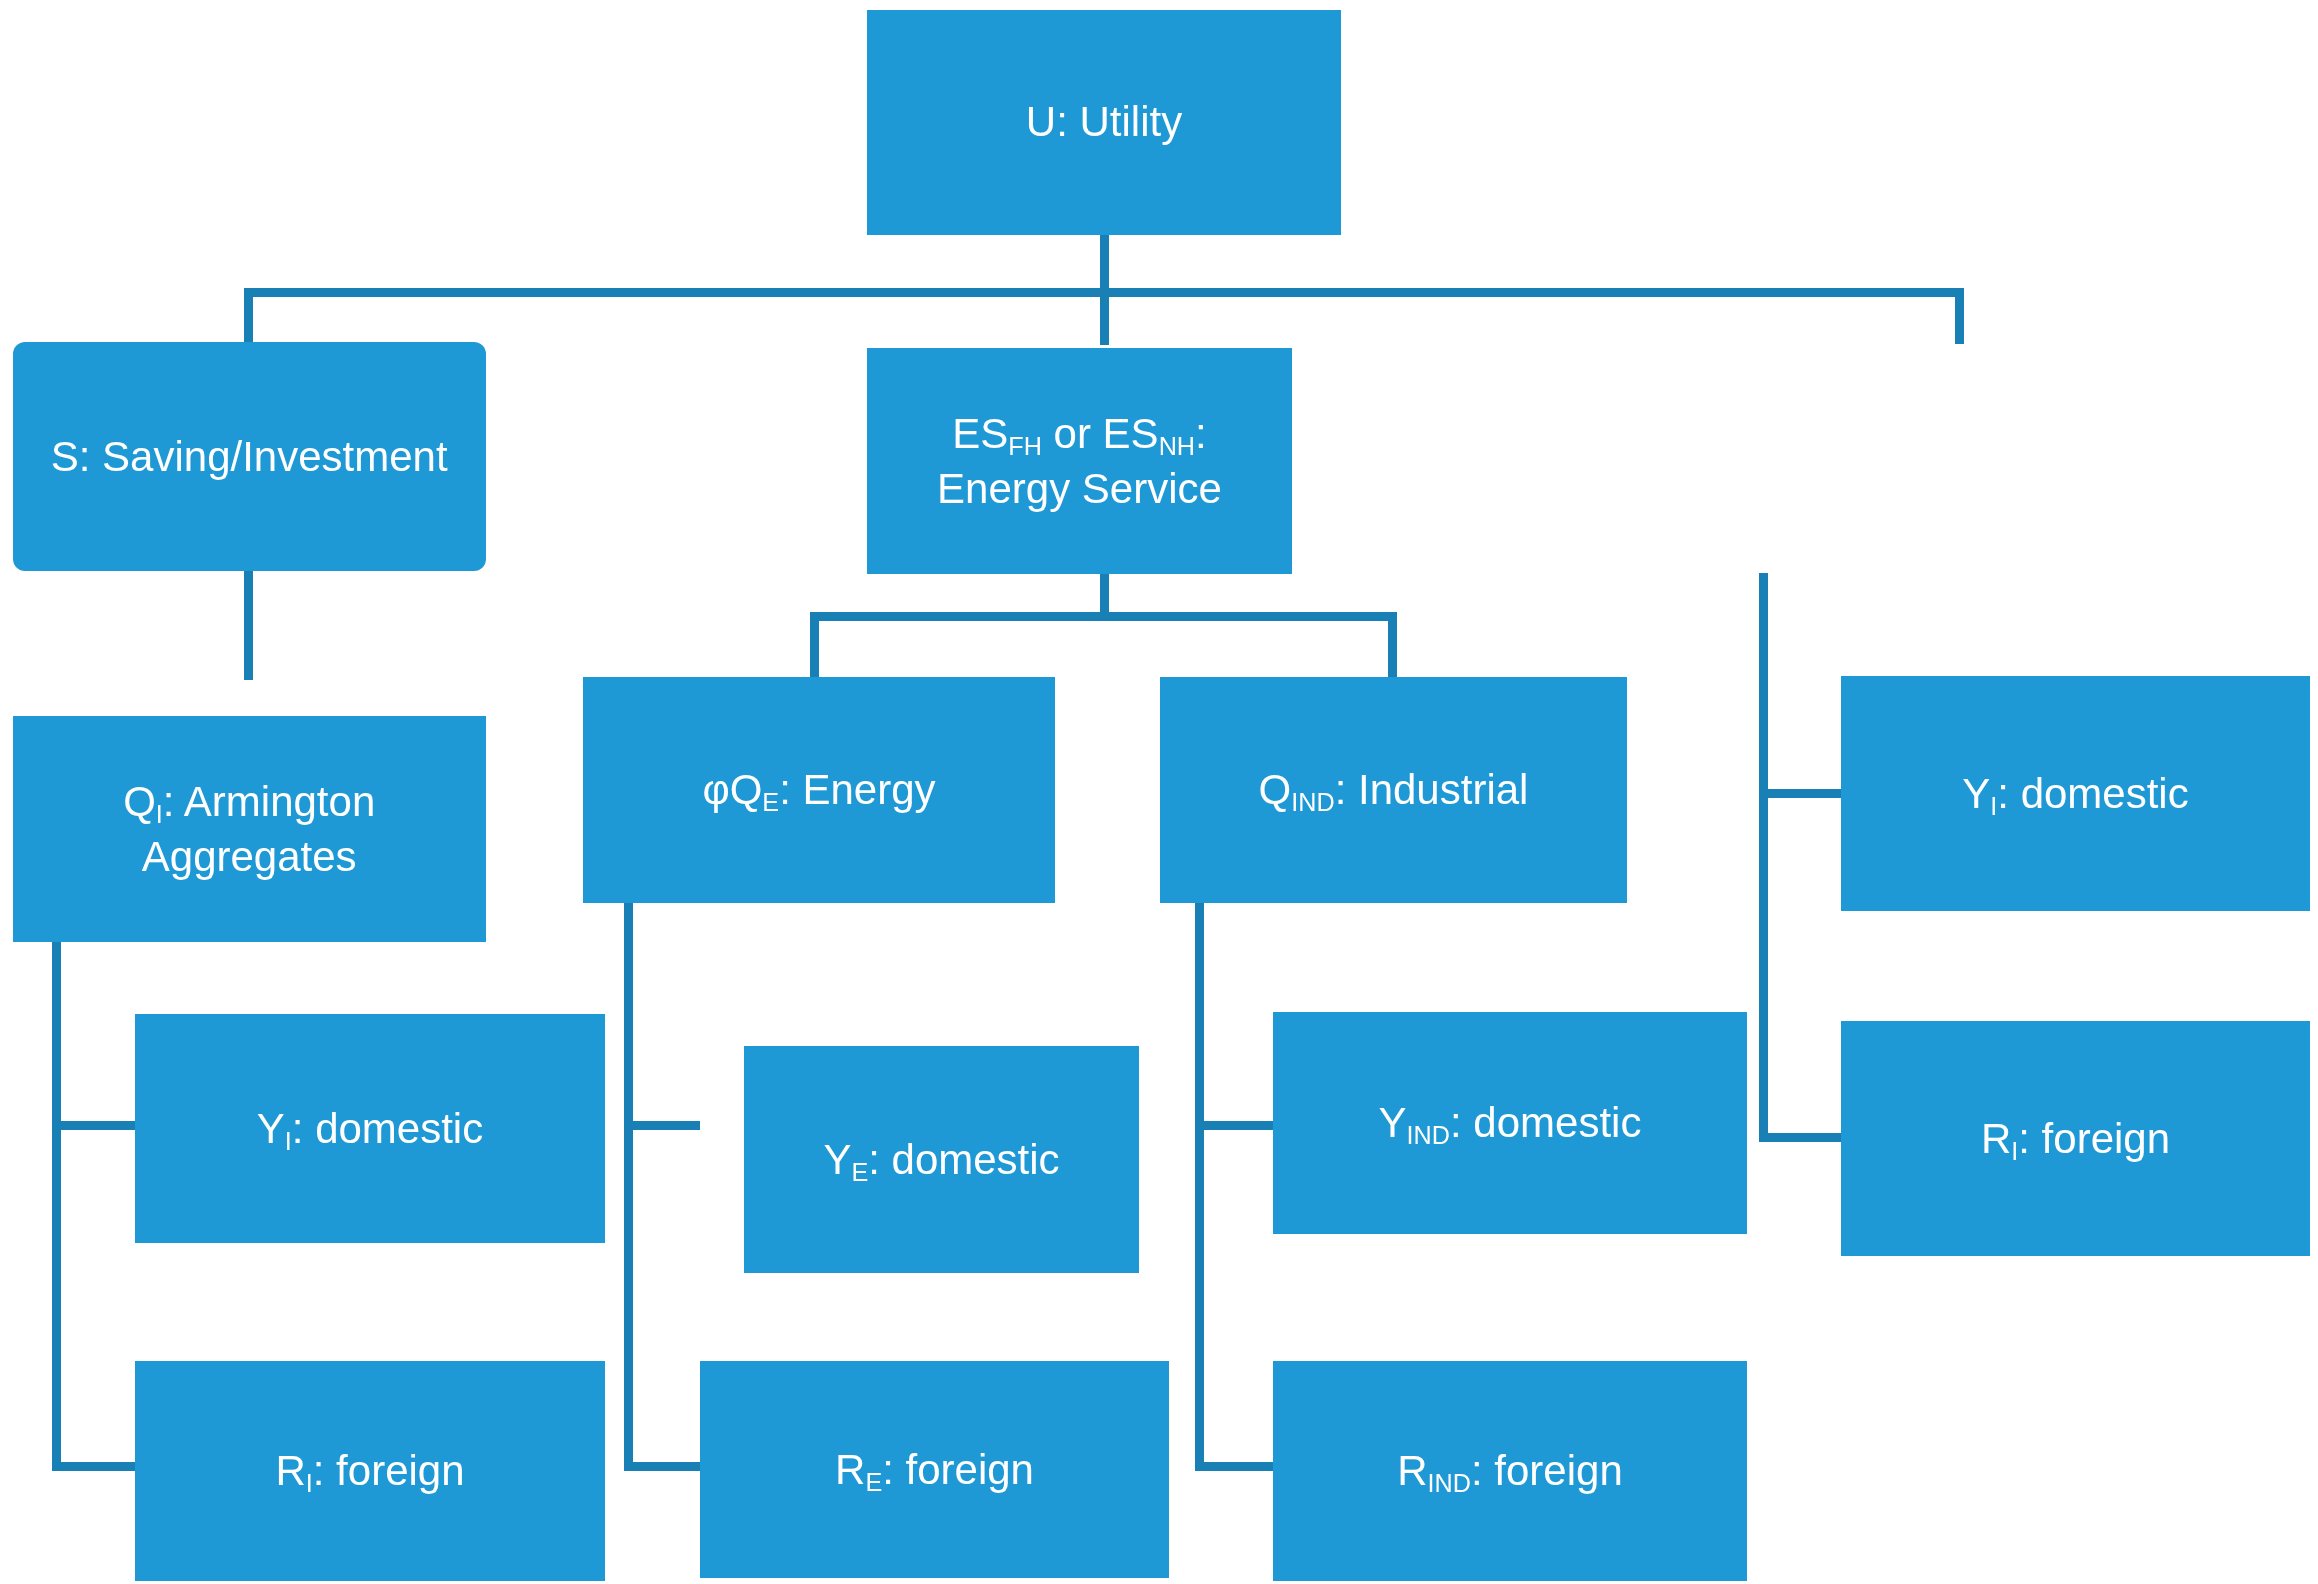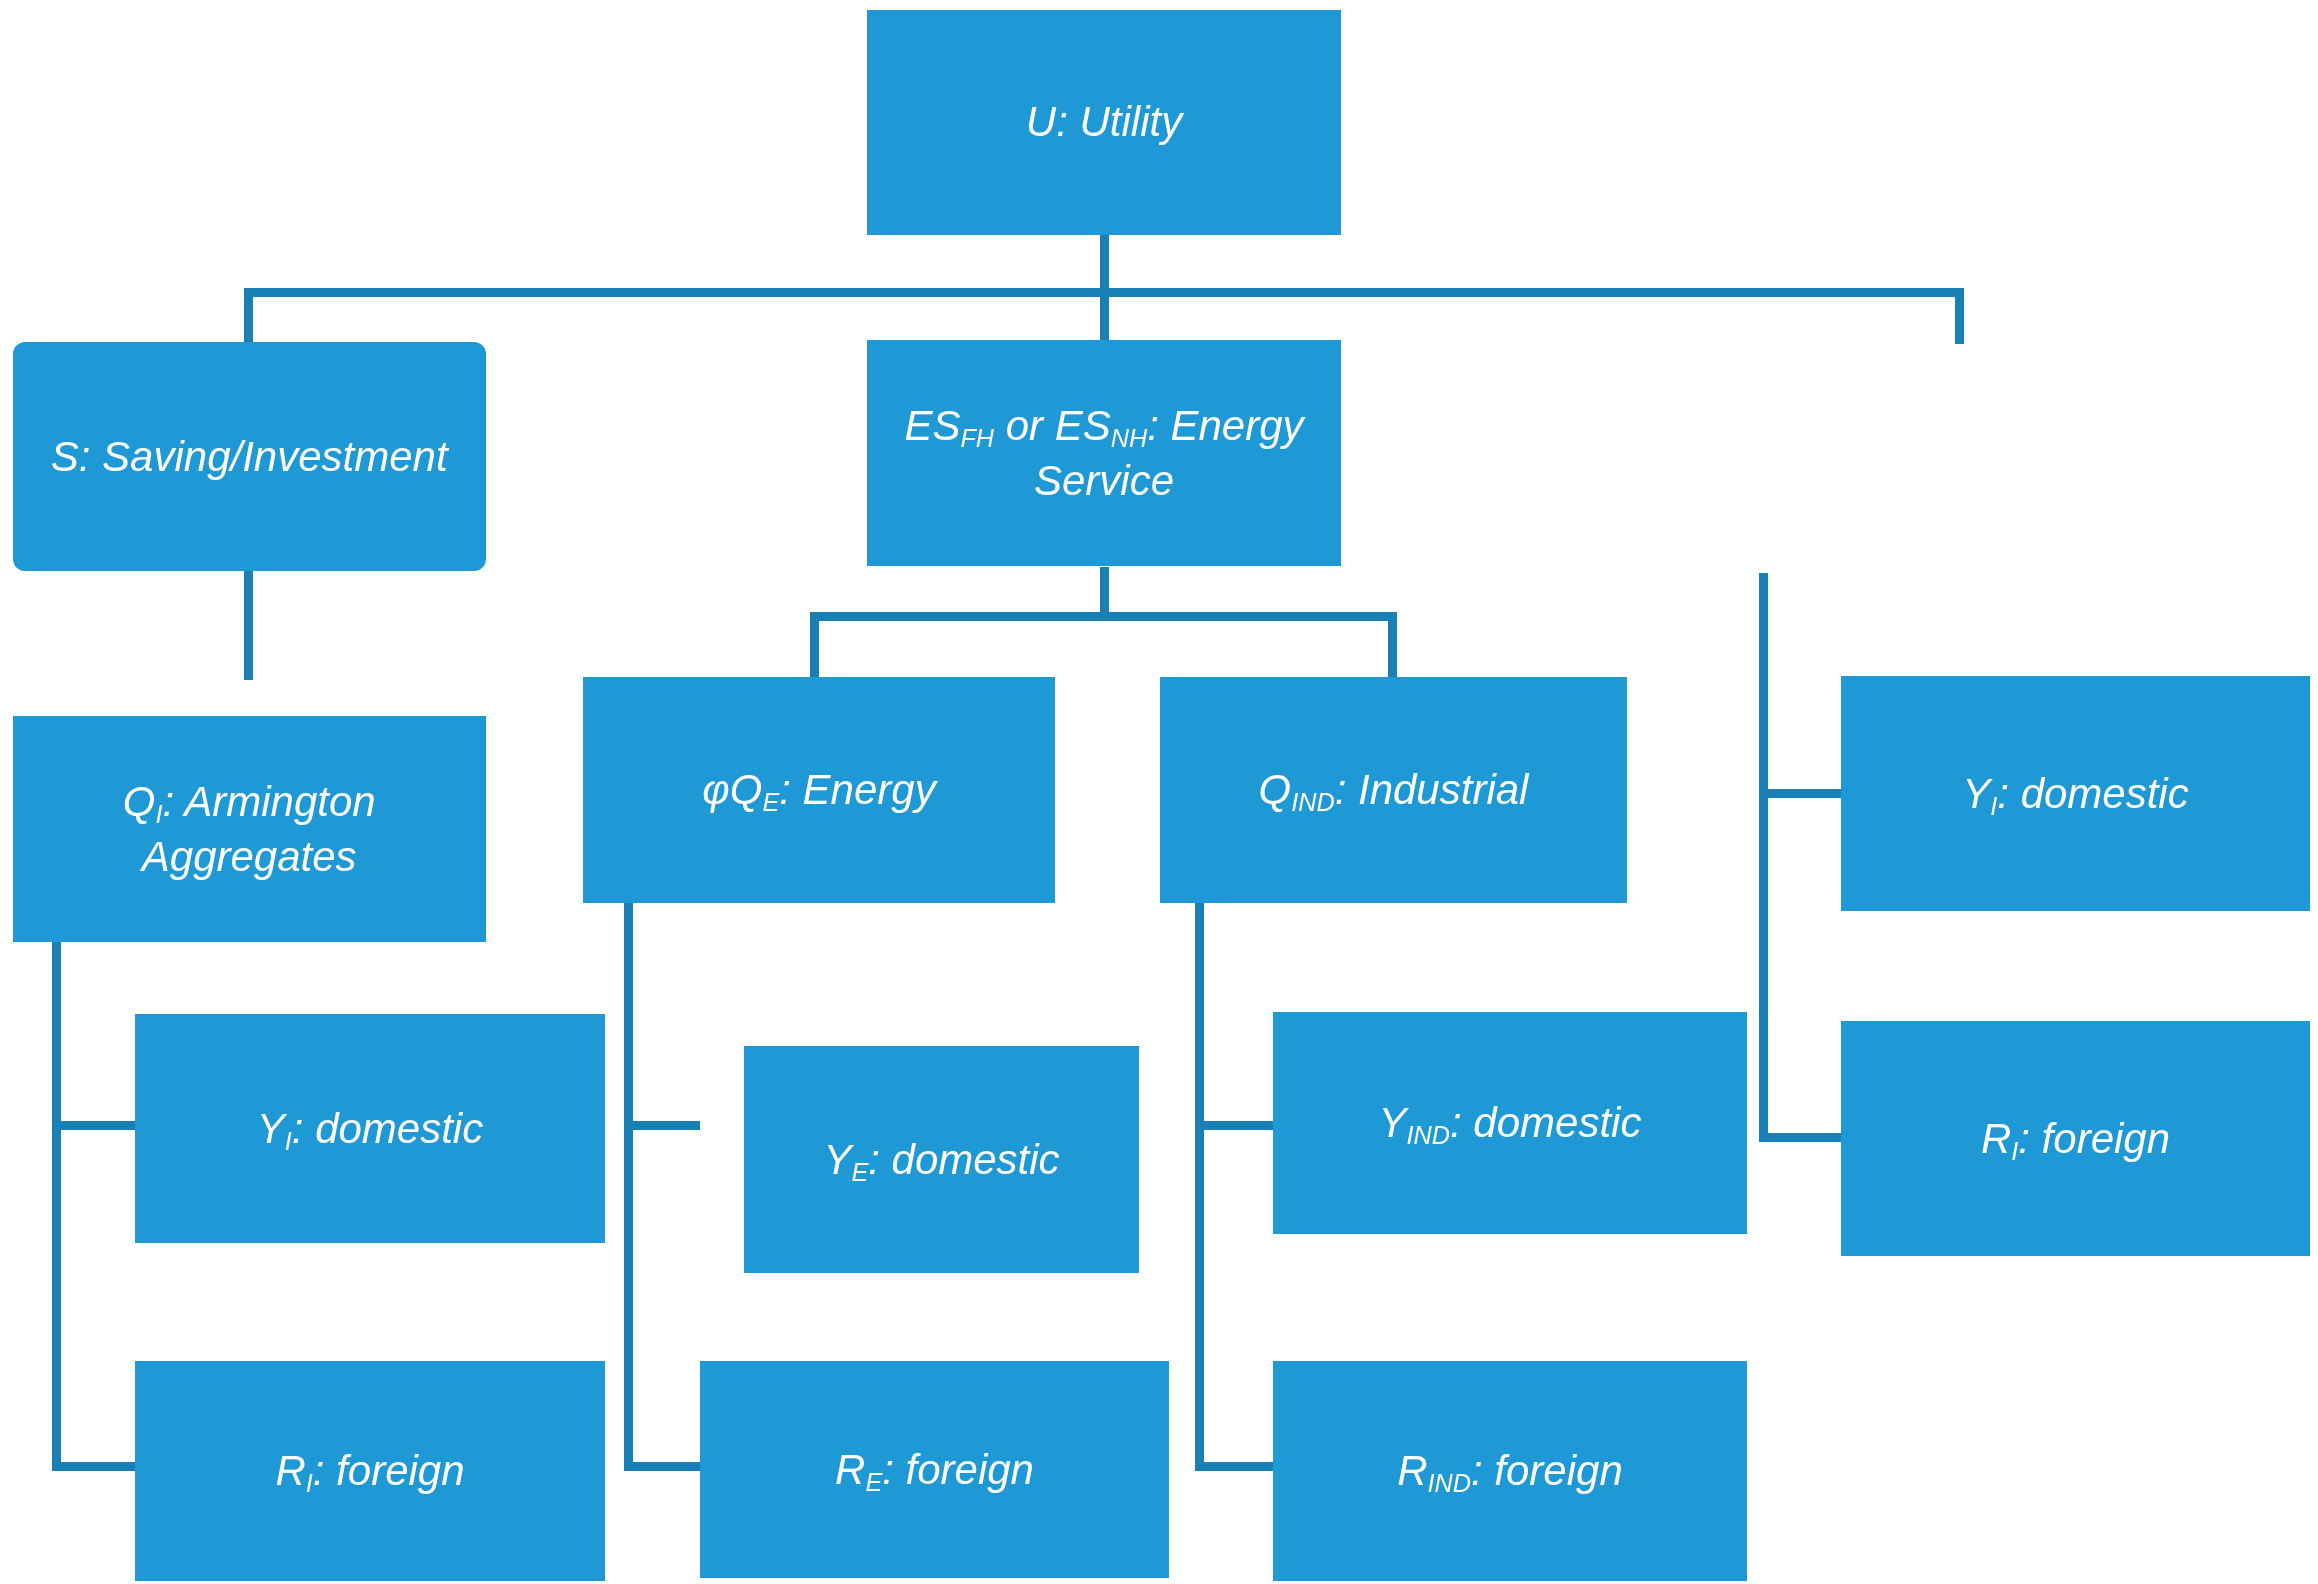--- a/index.html
+++ b/index.html
@@ -20,21 +20,20 @@
     background: var(--box, #1F99D6);
     color: var(--text, #ffffff);
     display: flex;
     align-items: center;
     justify-content: flex-start;
     text-align: center;
     font-size: 42px;
     line-height: 1.32;
     padding: 0 16px;
     box-sizing: border-box;
-    font-style: italic;
   }
   .box .lbl { width: 100%; }
   .box sub {
     font-size: 0.60em;
     line-height: 0;
     vertical-align: -0.28em;
   }
   .box.big { font-size: 46px; }
   .box.big .lbl { white-space: normal; }
   .nowrapline { white-space: nowrap; }
@@ -79,21 +78,21 @@
   <div class="line" style="left:1759px; top:1133px; width:82px; height:9px;"></div>
 
   <div class="box" style="left:867px; top:9.7px;   width:474px; height:225px;">
     <div class="lbl"><span>U: Utility</span></div>
   </div>
 
   <div class="box" style="left:12.7px;   top:342px;  width:473px; height:229px;border-radius:12px;">
     <div class="lbl"><span>S: Saving/Investment</span></div>
   </div>
 
-  <div class="box" style="left:867px; top:340px;  width:474px; height:226px;">
+  <div class="box" style="left:867px; top:348px;  width:425px; height:226px;">
     <div class="lbl"><span>ES</span><sub>FH</sub><span> or ES</span><sub>NH</sub><span>: Energy Service</span></div>
   </div>
 
 
   <div class="box" style="left:12.7px;   top:716px;  width:473px; height:226px;">
     <div class="lbl"><span>Q</span><sub>I</sub><span>: Armington Aggregates</span></div>
   </div>
 
   <div class="box" style="left:583px;  top:677px;  width:472px; height:226px;">
     <div class="lbl"><span>φQ</span><sub>E</sub><span>: Energy</span></div>

